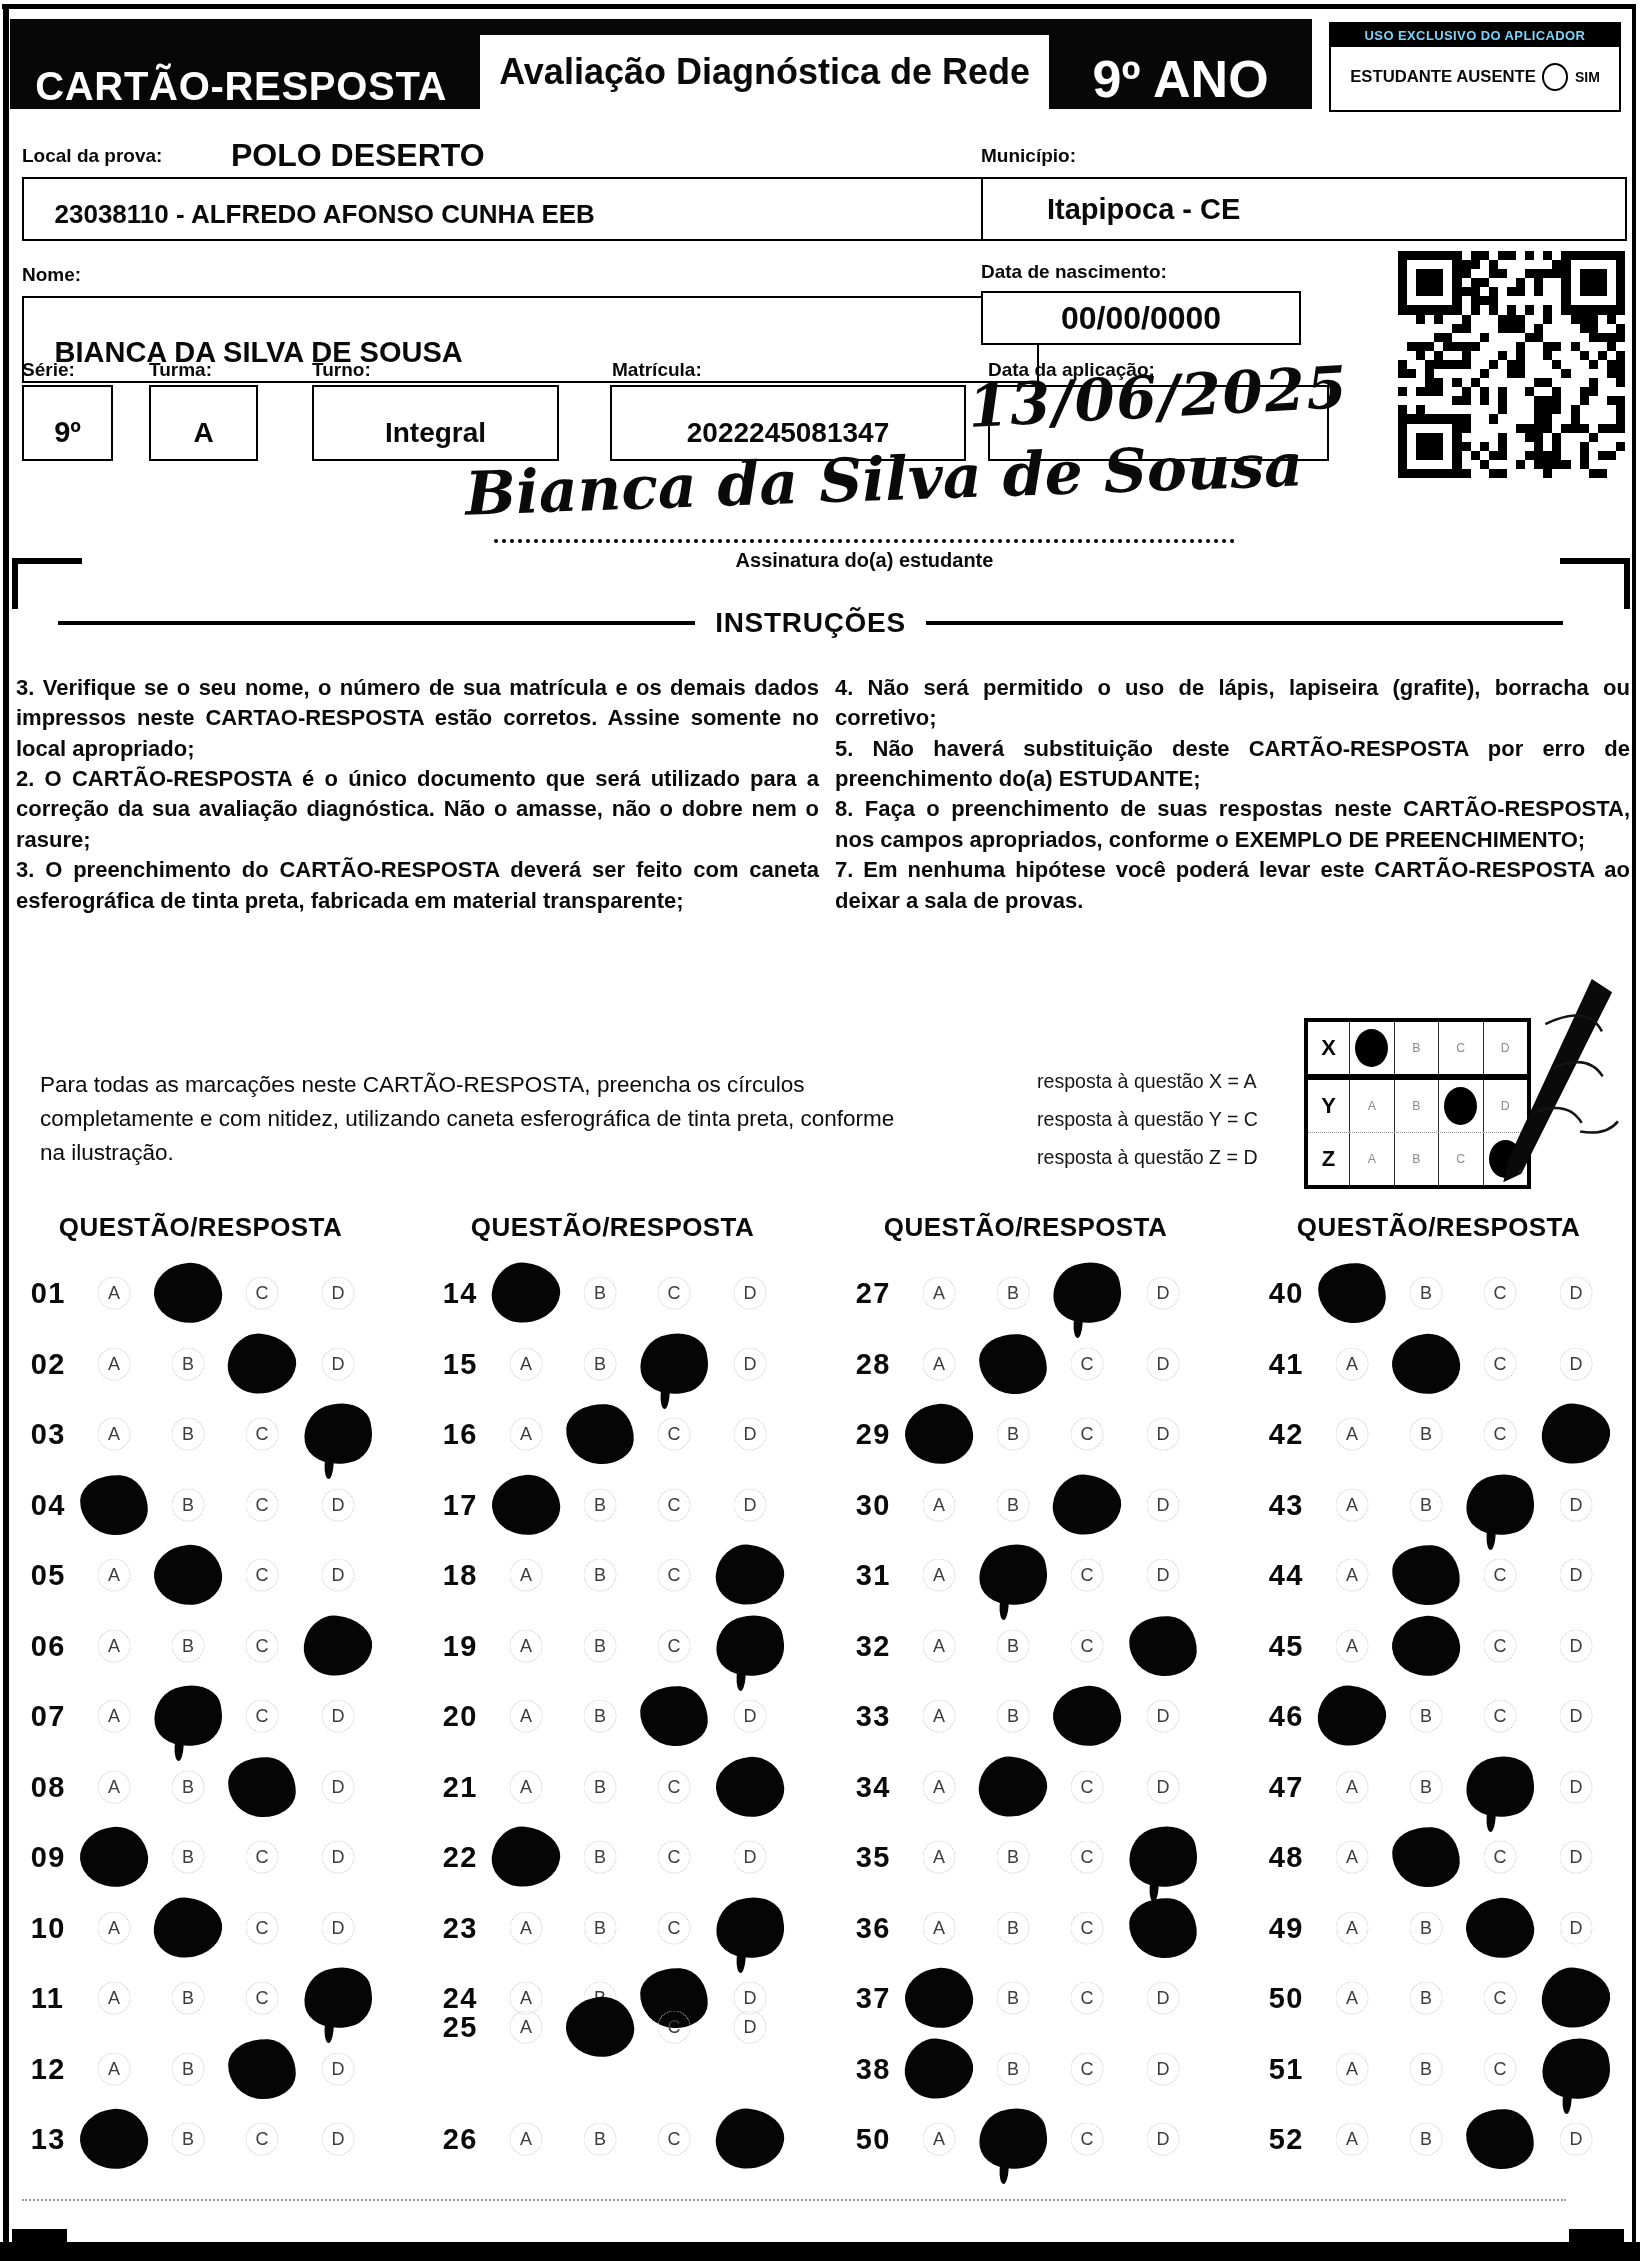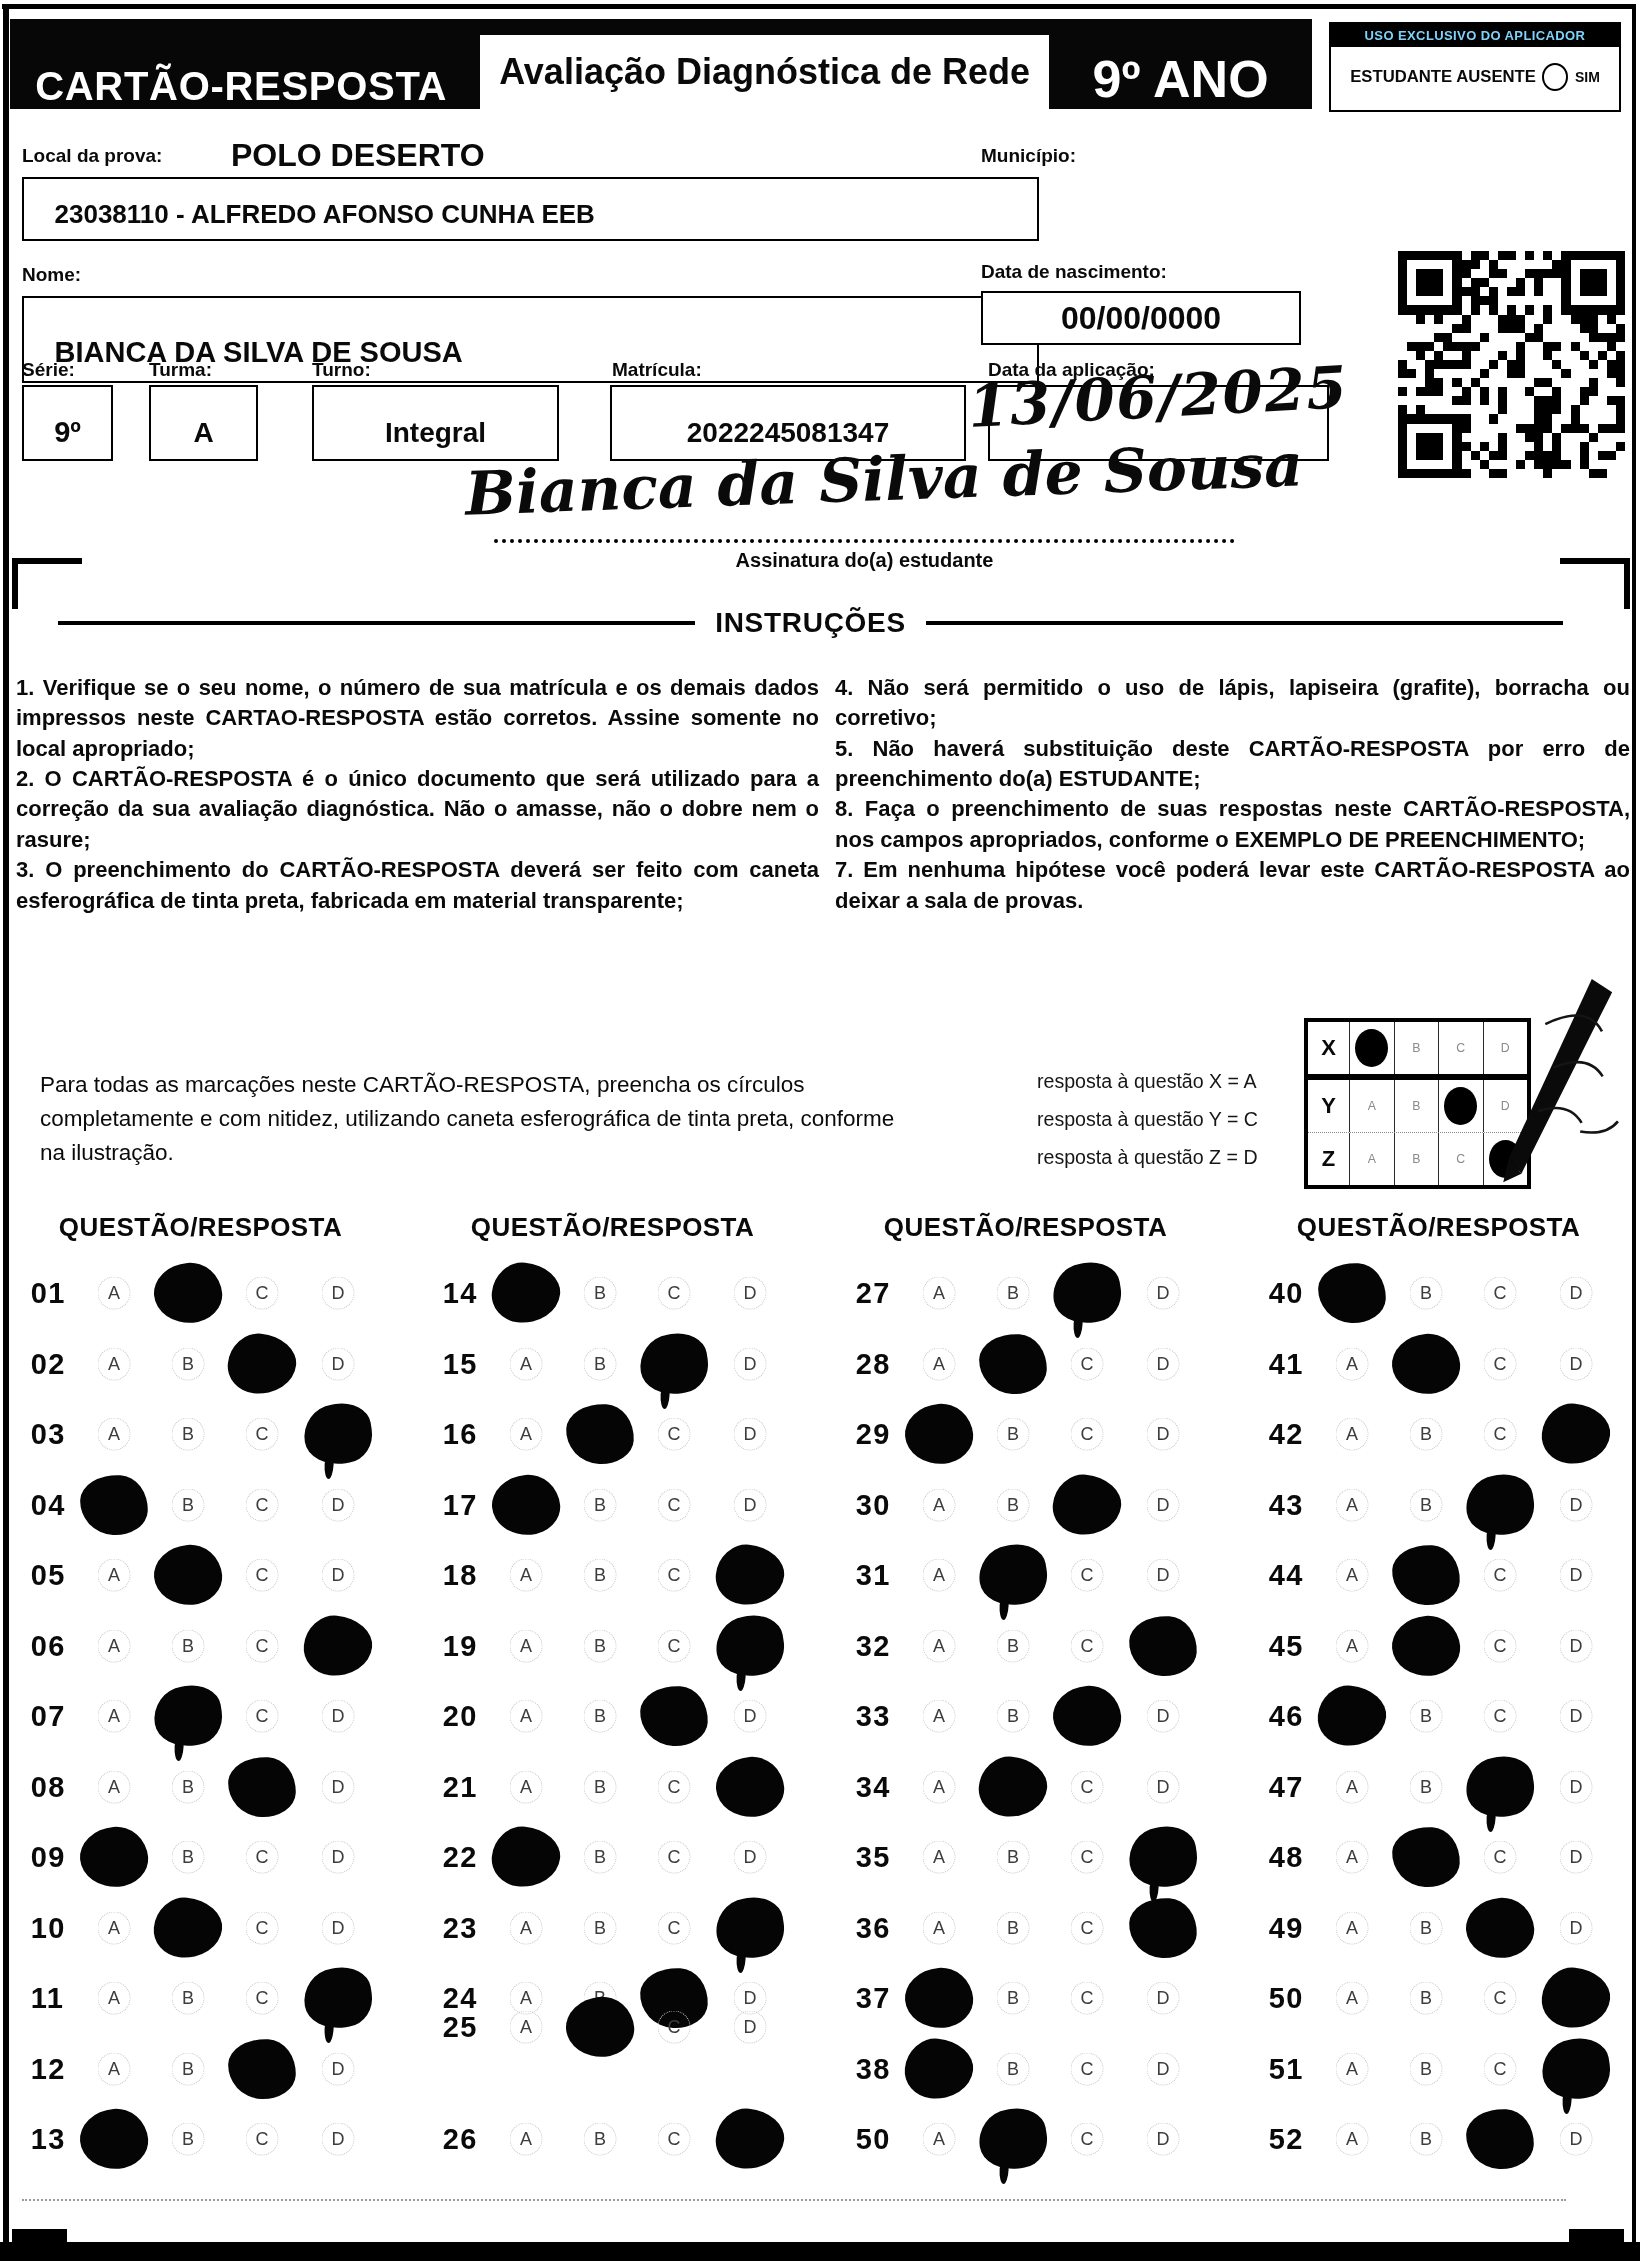--- a/index.html
+++ b/index.html
@@ -130,20 +130,23 @@
     </div>
   </div>
 
   <div class="lbl" style="left:22px;top:145px;">Local da prova:</div>
   <div id="val-polo">POLO DESERTO</div>
   <div class="box" id="box-school">
     <span>23038110 - ALFREDO AFONSO CUNHA EEB</span>
   </div>
 
   <div class="lbl" style="left:981px;top:145px;">Município:</div>
+  <div class="box" id="box-muni">
+    <span>Itapipoca - CE</span>
+  </div>
 
   <div class="lbl" style="left:22px;top:264px;">Nome:</div>
   <div class="box" id="box-name">
     <span>BIANCA DA SILVA DE SOUSA</span>
   </div>
 
   <div class="lbl" style="left:981px;top:261px;">Data de nascimento:</div>
   <div class="box" id="box-birth">
     <span>00/00/0000</span>
   </div>
@@ -473,21 +476,21 @@
 
   <div class="bracket" id="bracket-left"></div>
   <div class="bracket" id="bracket-right"></div>
 
   <div id="instr-head">
     <div class="rule"></div>
     <div class="t">INSTRUÇÕES</div>
     <div class="rule"></div>
   </div>
   <div id="instr-left">
-      <div class="instr-item">1. Verifique se o seu nome, o número de sua matrícula e os demais dados impressos neste CARTAO-RESPOSTA estão corretos. Assine somente no local apropriado;</div>
+      <div class="instr-item">3. Verifique se o seu nome, o número de sua matrícula e os demais dados impressos neste CARTAO-RESPOSTA estão corretos. Assine somente no local apropriado;</div>
       <div class="instr-item">2. O CARTÃO-RESPOSTA é o único documento que será utilizado para a correção da sua avaliação diagnóstica. Não o amasse, não o dobre nem o rasure;</div>
       <div class="instr-item">3. O preenchimento do CARTÃO-RESPOSTA deverá ser feito com caneta esferográfica de tinta preta, fabricada em material transparente;</div>
     </div>
   <div id="instr-right">
       <div class="instr-item">4. Não será permitido o uso de lápis, lapiseira (grafite), borracha ou corretivo;</div>
       <div class="instr-item">5. Não haverá substituição deste CARTÃO-RESPOSTA por erro de preenchimento do(a) ESTUDANTE;</div>
       <div class="instr-item">8. Faça o preenchimento de suas respostas neste CARTÃO-RESPOSTA, nos campos apropriados, conforme o EXEMPLO DE PREENCHIMENTO;</div>
       <div class="instr-item">7. Em nenhuma hipótese você poderá levar este CARTÃO-RESPOSTA ao deixar a sala de provas.</div>
     </div>
 

